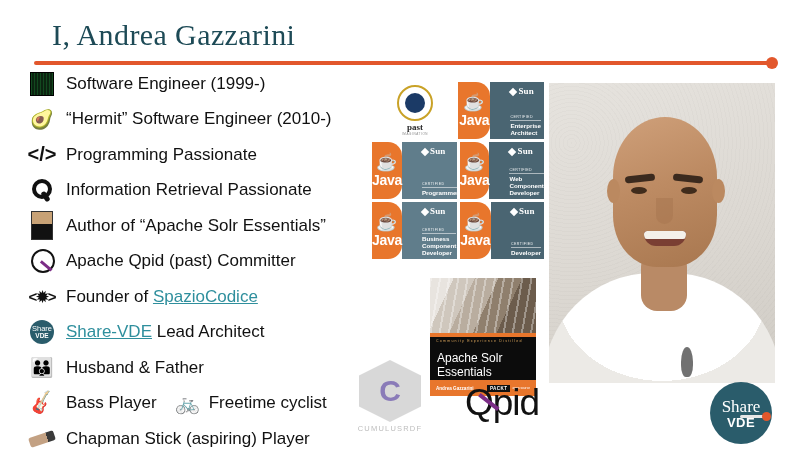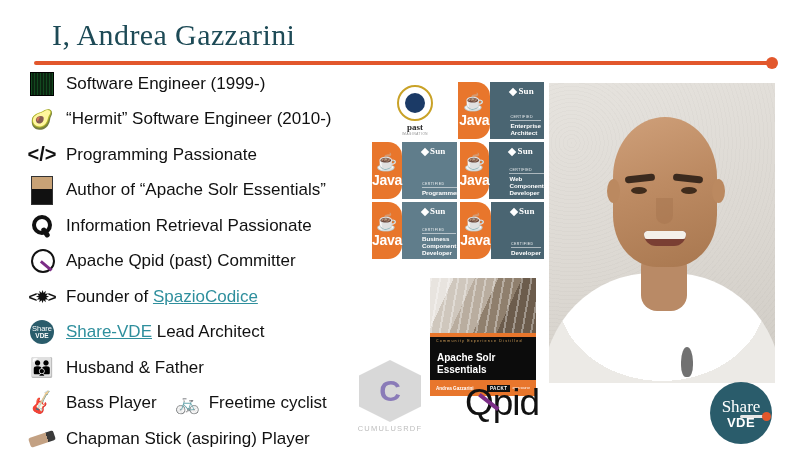--- a/index.html
+++ b/index.html
@@ -166,21 +166,21 @@
       linear-gradient(115deg,#e8e4df 0 18%,#cfc7bd 18% 34%,#b9ad9f 34% 52%,#8f7f6d 52% 70%,#6c5c4c 70% 100%),
       #8b7a68;
     position:relative;
   }
   .book .photo:after{
     content:"";position:absolute;inset:0;
     background:repeating-linear-gradient(100deg,rgba(255,255,255,.35) 0 2px,transparent 2px 9px);
   }
   .book .orange{height:4px;background:#e8762c;}
   .book .ribbon{font-size:3.6px;letter-spacing:1.2px;color:#d8a35a;padding:2px 6px 0;}
-  .book .btitle{font-size:10px;font-weight:700;padding:9px 7px 0;line-height:1.15;}
+  .book .btitle{font-size:12px;font-weight:400;padding:9px 7px 0;line-height:1.15;}
   .book .bsub{font-size:4.4px;color:#d8a35a;padding:6px 7px 0;line-height:1.45;}
   .book .bfoot{
     position:absolute;left:0;right:0;bottom:0;height:16px;background:#e8762c;
     display:flex;align-items:center;justify-content:space-between;padding:0 6px;
   }
   .book .bauth{font-size:4.6px;color:#fff;font-weight:700;}
   .book .bpub{display:flex;align-items:center;gap:2px;}
   .book .packt{background:#111;color:#fff;font-size:4.6px;font-weight:700;padding:1px 3px;letter-spacing:.4px;}
   .book .popen{font-size:3.2px;color:#fff;}
 
@@ -290,33 +290,33 @@
       <span class="btext">“Hermit” Software Engineer (2010-)</span>
     </div>
 
     <div class="brow">
       <span class="bicon ico-code">&lt;/&gt;</span>
       <span class="btext">Programming Passionate</span>
     </div>
 
     <div class="brow">
       <span class="bicon">
-          <span class="ico-book"></span>
-        </span>
-      <span class="btext">Author of “Apache Solr Essentials”</span>
-    </div>
-
-    <div class="brow">
-      <span class="bicon">
         <span class="ico-search">
             <span class="sc"></span>
             <span class="sh"></span>
           </span>
       </span>
       <span class="btext">Information Retrieval Passionate</span>
+    </div>
+
+    <div class="brow">
+      <span class="bicon">
+          <span class="ico-book"></span>
+        </span>
+      <span class="btext">Author of “Apache Solr Essentials”</span>
     </div>
 
     <div class="brow">
       <span class="bicon">
         <span class="ico-qpid">
             <span class="qc"></span>
             <span class="qx1"></span>
           </span>
       </span>
       <span class="btext">Apache Qpid (past) Committer</span>

